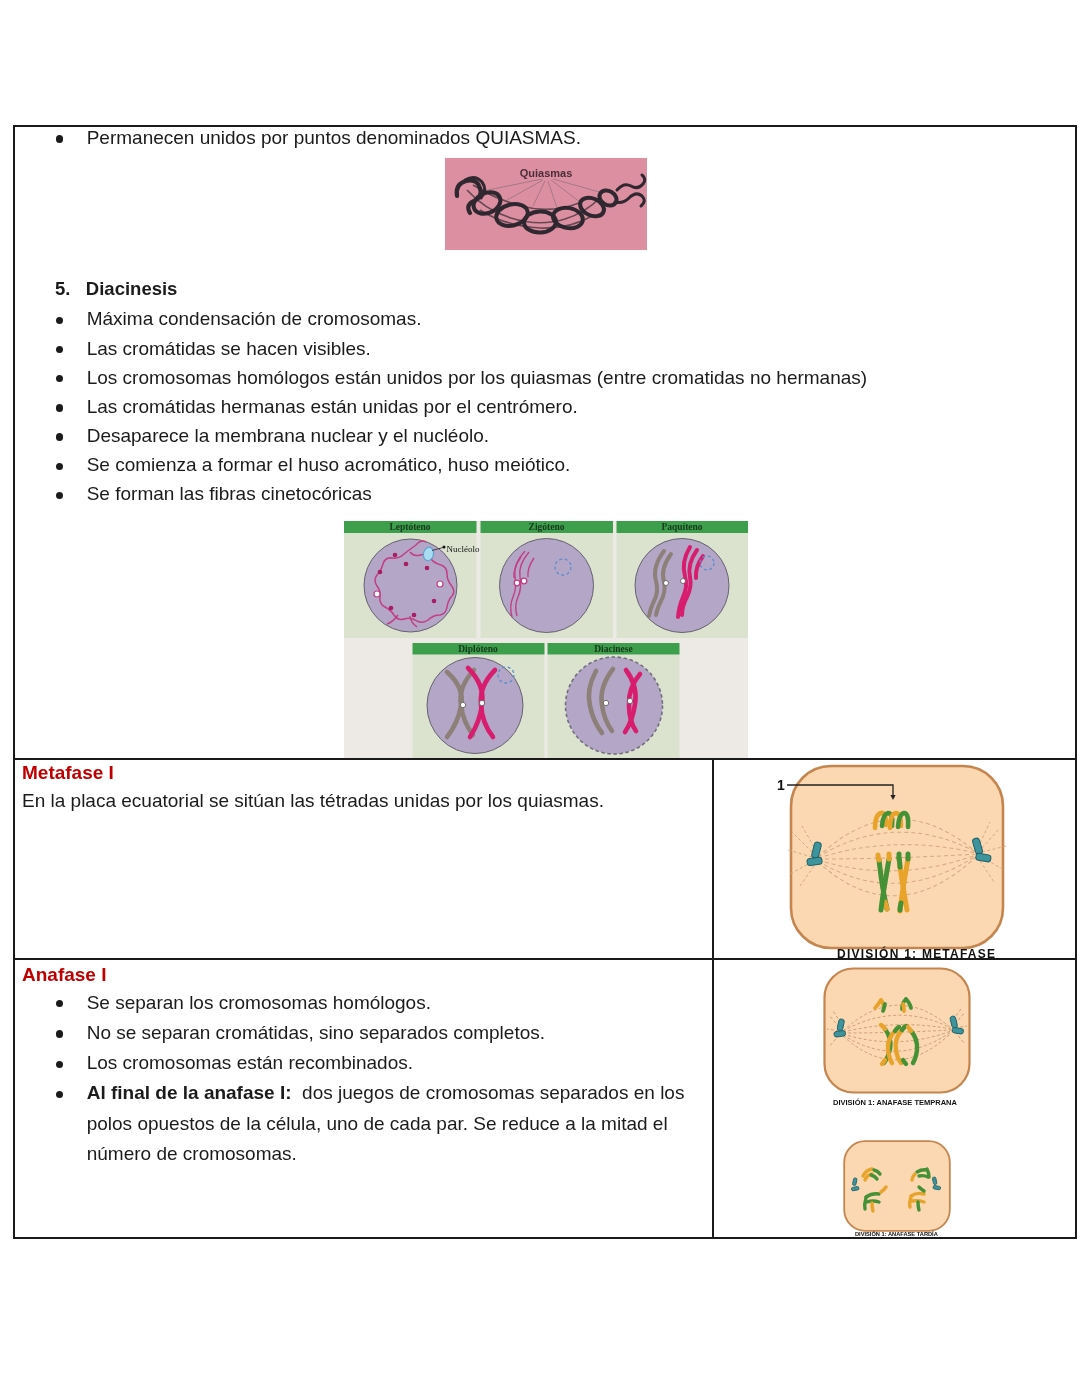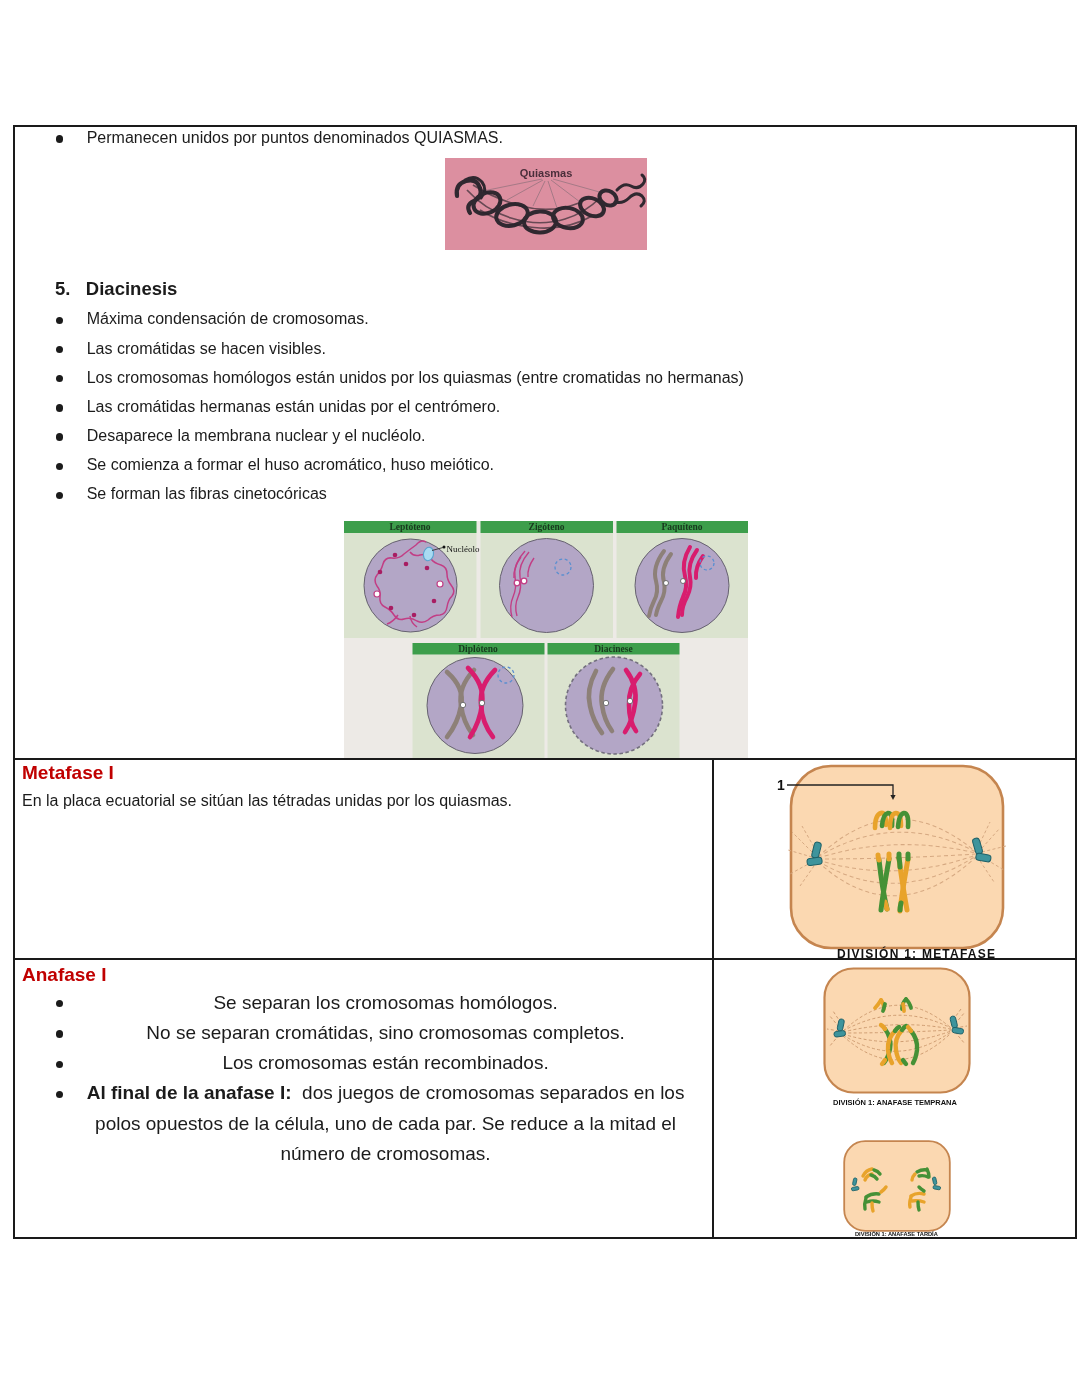--- a/index.html
+++ b/index.html
@@ -2,21 +2,21 @@
 <html><head>
 <meta charset="utf-8">
 <style>
 html,body{margin:0;padding:0;}
 body{width:1080px;height:1397px;background:#ffffff;position:relative;
   font-family:"Liberation Sans",sans-serif;color:#1b1b1b;}
 .abs{position:absolute;}
 .tbl{position:absolute;left:13px;top:125px;width:1060px;height:1110px;border:2px solid #1a1a1a;}
 .hline{position:absolute;left:13px;width:1064px;height:2px;background:#1a1a1a;}
 .vline{position:absolute;left:712px;width:2px;background:#1a1a1a;}
-.t19{font-size:16px;line-height:29.15px;white-space:nowrap;}
+.t19{font-size:19px;line-height:29.15px;white-space:nowrap;}
 p{margin:0;}
 .li{position:relative;}
 .li:before{content:"";position:absolute;left:-31.1px;top:12.4px;width:7.4px;height:7.4px;border-radius:50%;background:#1b1b1b;}
 .red{color:#c00000;font-weight:bold;font-size:19px;line-height:19px;white-space:nowrap;}
 .cap{position:absolute;font-weight:bold;color:#111;white-space:nowrap;}
 </style>
 </head>
 <body>
 
 <div class="tbl"></div>
@@ -238,23 +238,23 @@
 </g>
 
 <text x="7" y="28" font-family="Liberation Sans,sans-serif" font-size="14" font-weight="bold" fill="#111">1</text>
 <path d="M17 23 L 123 23 L 123 34" fill="none" stroke="#222" stroke-width="1.3"></path>
 <path d="M123 38 l -2.6 -5 l 5.2 0 z" fill="#222"></path>
 </svg>
 </div>
 <div class="cap" style="left:837px;top:949.5px;font-size:12px;line-height:8.5px;letter-spacing:1.24px;">DIVISIÓN 1: METAFASE</div>
 
 <div class="abs red" style="left:22px;top:965px;">Anafase I</div>
-<div class="abs" style="left:86.7px;top:987.6px;font-size:19px;line-height:30.3px;white-space:nowrap;text-align:center;">
+<div class="abs" style="left:86.7px;top:987.6px;font-size:19px;line-height:30.3px;white-space:nowrap;">
 <p class="li">Se separan los cromosomas homólogos.</p>
-<p class="li">No se separan cromátidas, sino cromosomas completos.</p>
+<p class="li">No se separan cromátidas, sino separados completos.</p>
 <p class="li">Los cromosomas están recombinados.</p>
 <p class="li"><b>Al final de la anafase I:</b>&nbsp; dos juegos de cromosomas separados en los</p>
 <p>polos opuestos de la célula, uno de cada par. Se reduce a la mitad el</p>
 <p>número de cromosomas.</p>
 </div>
 
 <div class="abs" style="left:823px;top:967px;width:148px;height:127px;">
 <svg width="148" height="127" viewBox="0 0 148 127">
 <rect x="1.5" y="1.5" width="145" height="124" rx="29" fill="#fbd8b1" stroke="#c5854f" stroke-width="2.2"></rect>
 <g fill="none" stroke="#cf9d72" stroke-width="1" stroke-dasharray="3 2.3">

